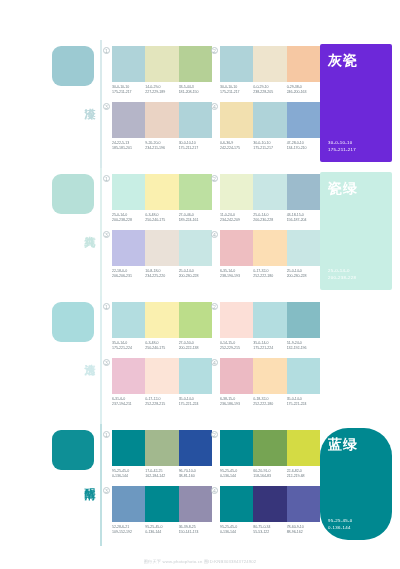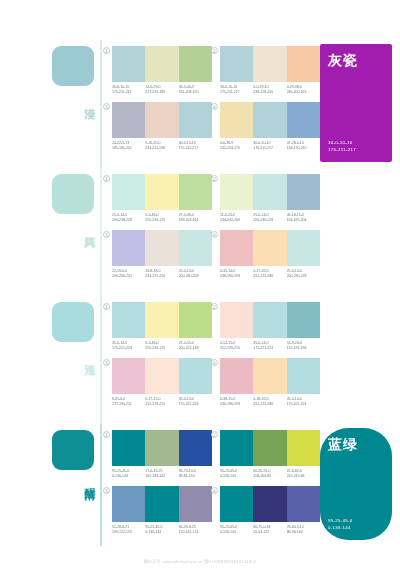--- a/index.html
+++ b/index.html
@@ -187,21 +187,21 @@
                 <div class="code-line">30-0-10-10</div>
                 <div class="code-line">175-211-217</div>
               </div>
               <div>
                 <div class="code-line">47-28-0-10</div>
                 <div class="code-line">134-170-210</div>
               </div>
             </div>
           </div>
         </div>
-        <div class="named-panel" style="background: #a21caf; top: 4px; height: 118px;">
+        <div class="named-panel" style="background: #6d28d9; top: 4px; height: 118px;">
           <div class="named-title">灰瓷</div>
           <div class="named-codes">
             <div>30-0-10-10</div>
             <div>175-211-217</div>
           </div>
         </div>
       </div>
       <div class="section" style="position: absolute; left: 0px; top: 168px; height: 128px;">
         <div class="hero-col">
           <div class="hero-swatch" style="background: rgb(182, 224, 216);"></div>
@@ -291,20 +291,27 @@
                 <div class="code-line">0-17-32-0</div>
                 <div class="code-line">252-222-180</div>
               </div>
               <div>
                 <div class="code-line">25-0-14-0</div>
                 <div class="code-line">200-230-228</div>
               </div>
             </div>
           </div>
         </div>
+        <div class="named-panel" style="background: rgb(200, 238, 228); top: 4px; height: 118px;">
+          <div class="named-title">瓷绿</div>
+          <div class="named-codes">
+            <div>25-0-14-0</div>
+            <div>200-238-228</div>
+          </div>
+        </div>
       </div>
       <div class="section" style="position: absolute; left: 0px; top: 296px; height: 128px;">
         <div class="hero-col">
           <div class="hero-swatch" style="background: rgb(168, 219, 221);"></div>
           <div class="mood-rail" style="background: rgb(221, 239, 240);"></div>
           <div class="mood-label" style="color: rgb(207, 233, 234); top: 58.88px;">清逸</div>
         </div>
         <div class="combos">
           <div class="combo" style="left: 0px; top: 6px;">
             <div class="combo-marker">1</div>

